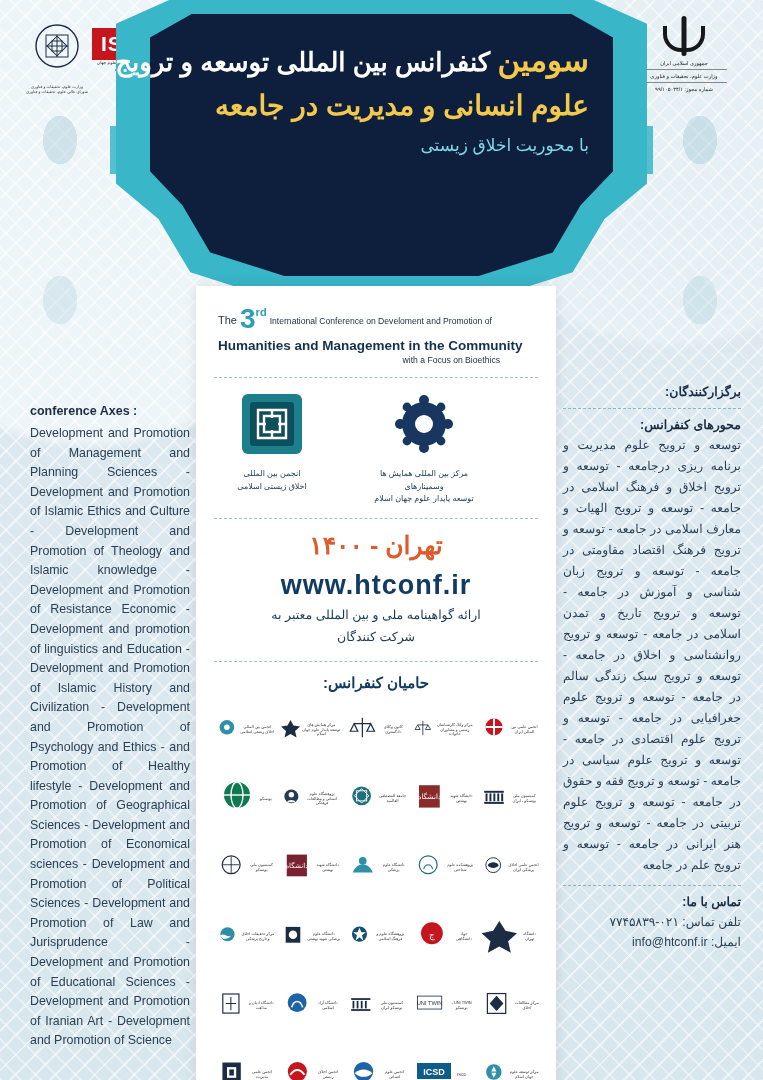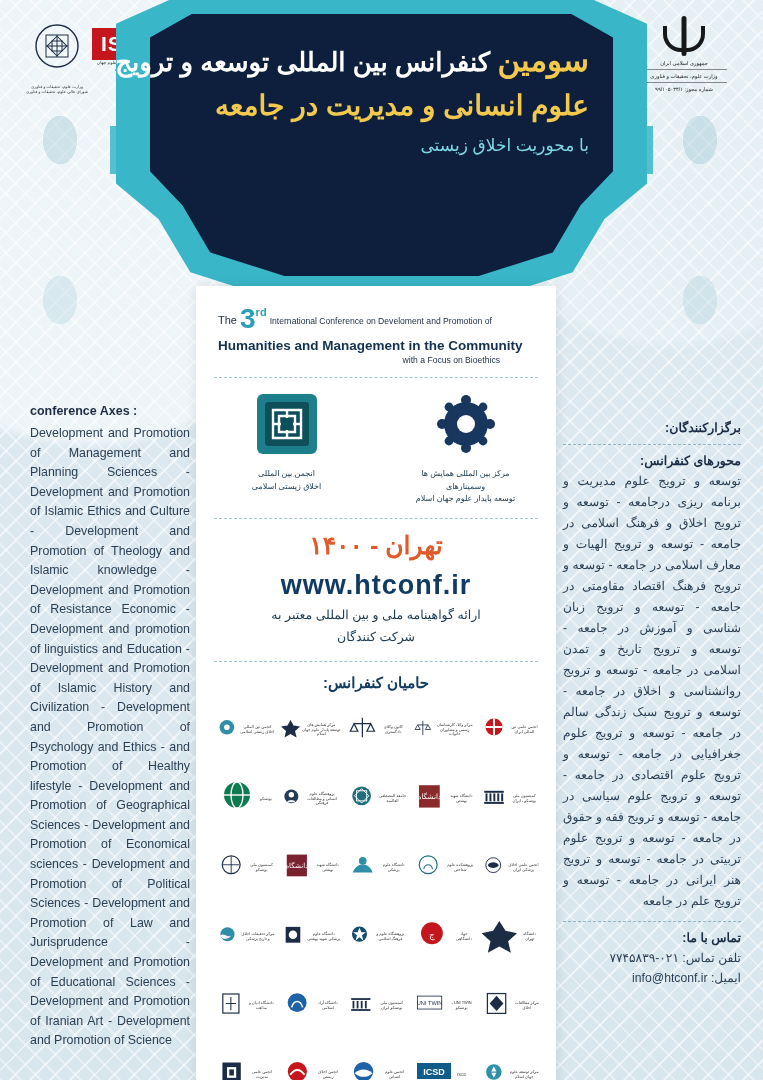--- a/index.html
+++ b/index.html
@@ -94,42 +94,42 @@
   .en-head { text-align:left; padding-left:6px; color:#10263f; }
   .en-l1 { font-size:11px; color:#1b2c44; line-height:1.1; }
   .en-l1 .num { font-size:28px; color:#2a9fb5; font-weight:bold; vertical-align:-4px; }
   .en-l1 .rd { font-size:11px; color:#2a9fb5; font-weight:bold; vertical-align:8px; }
   .en-sub { font-size:8.6px; color:#1b2c44; margin-top:-2px; }
   .en-l2 { font-size:13.5px; font-weight:bold; color:#12314e; margin-top:3px; }
   .en-l3 { font-size:8.6px; color:#1b2c44; text-align:right; padding-right:40px; margin-top:2px; }
 
   .card-sep { height:1px; border-top:1px dashed #9fc3cf; margin:12px 2px; }
 
-  .org-row { display:flex; justify-content:center; gap:59px; margin-top:6px; }
+  .org-row { display:flex; justify-content:flex-start; gap:32px; margin-top:6px; }
   .org { width:120px; }
   .org-mark { width:68px; height:68px; margin:0 auto 6px; }
   .org-cap { font-size:8px; color:#1a3a53; line-height:1.6; direction:rtl; }
 
   .city { font-size:25px; color:#e05a2b; font-weight:bold; margin-top:6px; direction:rtl; }
   .url { font-size:27px; font-weight:bold; color:#123b63; letter-spacing:1px; margin-top:10px; }
   .cert { font-size:12.5px; color:#1a3a53; direction:rtl; line-height:1.75; margin-top:4px; }
 
   .sup-title { font-size:15px; font-weight:bold; color:#123b63; direction:rtl; margin:6px 0 6px; }
   .sup-grid { display:grid; grid-template-columns:repeat(5,1fr); gap:7px 4px; padding:0 2px; }
   .sup-cell { height:62px; display:flex; flex-direction:row; align-items:center; justify-content:flex-start; }
   .sup-mark { width:46px; height:42px; }
   .sup-cap { font-size:3.9px; color:#333; text-align:center; line-height:1.2; margin-top:2px; direction:rtl; }
 
   
   .left-col { position:absolute; left:30px; top:404px; width:160px; text-align:justify; }
   .lc-title { font-size:12.5px; font-weight:bold; color:#1b2c44; margin-bottom:6px; }
   .lc-body { font-size:12.4px; color:#2b3f54; line-height:1.58; text-align:justify; }
 
   
-  .right-col { position:absolute; right:22px; top:420px; width:178px; direction:rtl; text-align:right; }
+  .right-col { position:absolute; right:22px; top:384px; width:178px; direction:rtl; text-align:right; }
   .rc-title { font-size:12.5px; font-weight:bold; color:#1b2c44; margin-bottom:3px; }
   .rc-body { font-size:12.2px; color:#2b3f54; line-height:1.72; text-align:justify; }
   .rc-sep { border-top:1px dashed #8fb4c4; margin:9px 0 8px; }
   .contact-line { font-size:12.2px; color:#2b3f54; line-height:1.7; }
 </style>
 </head>
 <body>
 
 <div class="bg"></div>
 <div class="bg-arabesque"></div>

